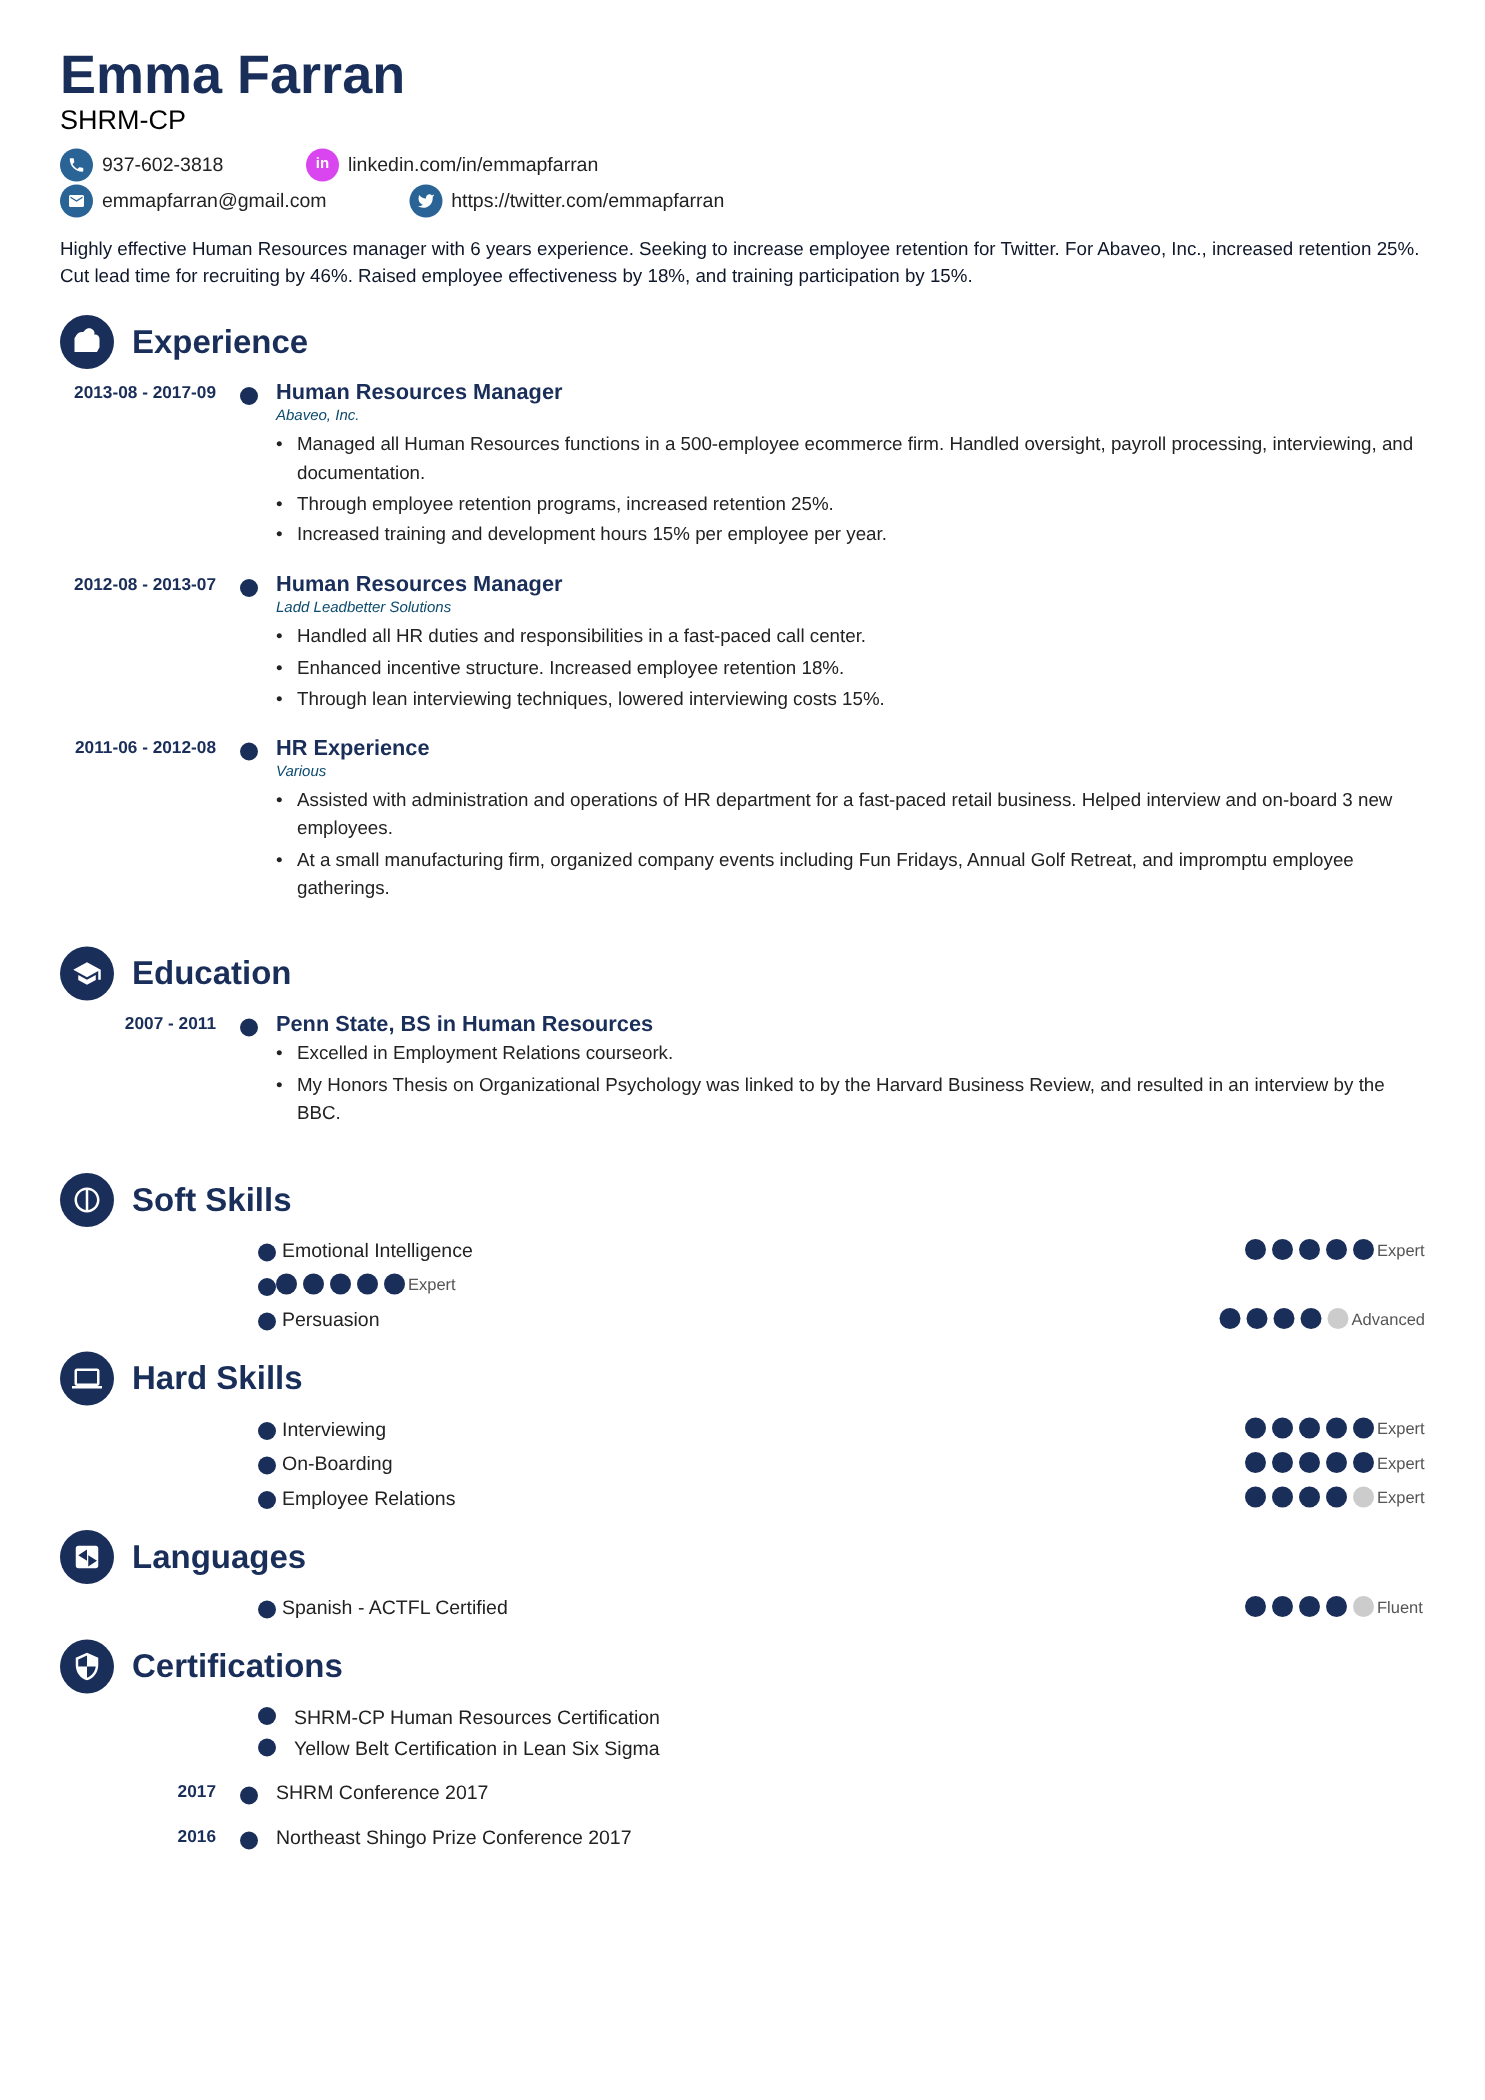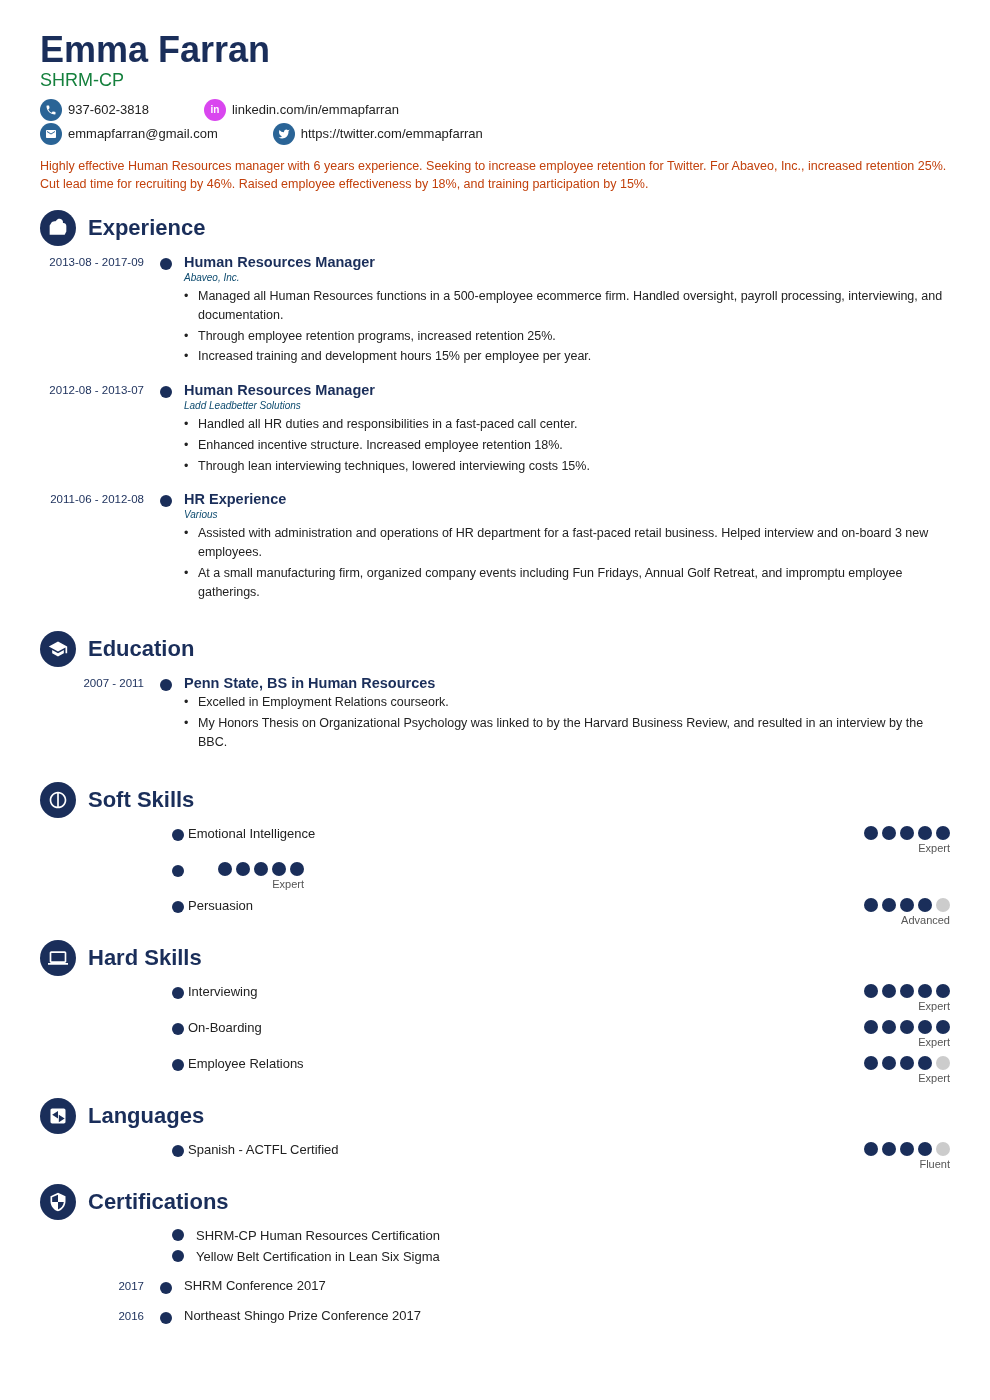--- a/index.html
+++ b/index.html
@@ -20,21 +20,21 @@
     
     .header { margin-bottom: 10px; }
     .header h1 {
       font-size: 36px;
       font-weight: 900;
       color: #1a2e5a;
       line-height: 1.1;
     }
     .header .credential {
       font-size: 18px;
-      color: #15803d;
+      color: #000000;
       font-weight: 400;
       margin-bottom: 8px;
     }
     .contact-row {
       display: flex;
       gap: 55px;
       margin-bottom: 2px;
       align-items: center;
     }
     .contact-item {
@@ -52,21 +52,21 @@
       display: flex;
       align-items: center;
       justify-content: center;
       color: #fff;
       font-size: 11px;
       flex-shrink: 0;
     }
     .summary {
       margin: 12px 0 16px 0;
       font-size: 12.5px;
-      color: #c2410c;
+      color: #0f172a;
       line-height: 1.5;
     }
     
     .section { margin-bottom: 14px; }
     .section-header {
       display: flex;
       align-items: center;
       gap: 12px;
       margin-bottom: 8px;
     }
@@ -93,21 +93,21 @@
       display: flex;
       align-items: flex-start;
       margin-bottom: 14px;
       position: relative;
     }
     .timeline-date {
       width: 120px;
       min-width: 120px;
       font-size: 11.5px;
       color: #1a2e5a;
-      font-weight: 400;
+      font-weight: 700;
       text-align: right;
       padding-right: 16px;
       padding-top: 2px;
     }
     .timeline-dot {
       width: 12px;
       height: 12px;
       border-radius: 50%;
       background: #1a2e5a;
       margin-top: 4px;
@@ -162,21 +162,21 @@
       margin-top: 3px;
       flex-shrink: 0;
     }
     .skill-name {
       margin-left: 4px;
       font-size: 13px;
       flex: 1;
     }
     .skill-rating {
       display: flex;
-      flex-direction: column;
+      flex-direction: row;
       align-items: flex-end;
       gap: 2px;
       min-width: 120px;
     }
     .dots {
       display: flex;
       gap: 4px;
     }
     .dot {
       width: 14px;

